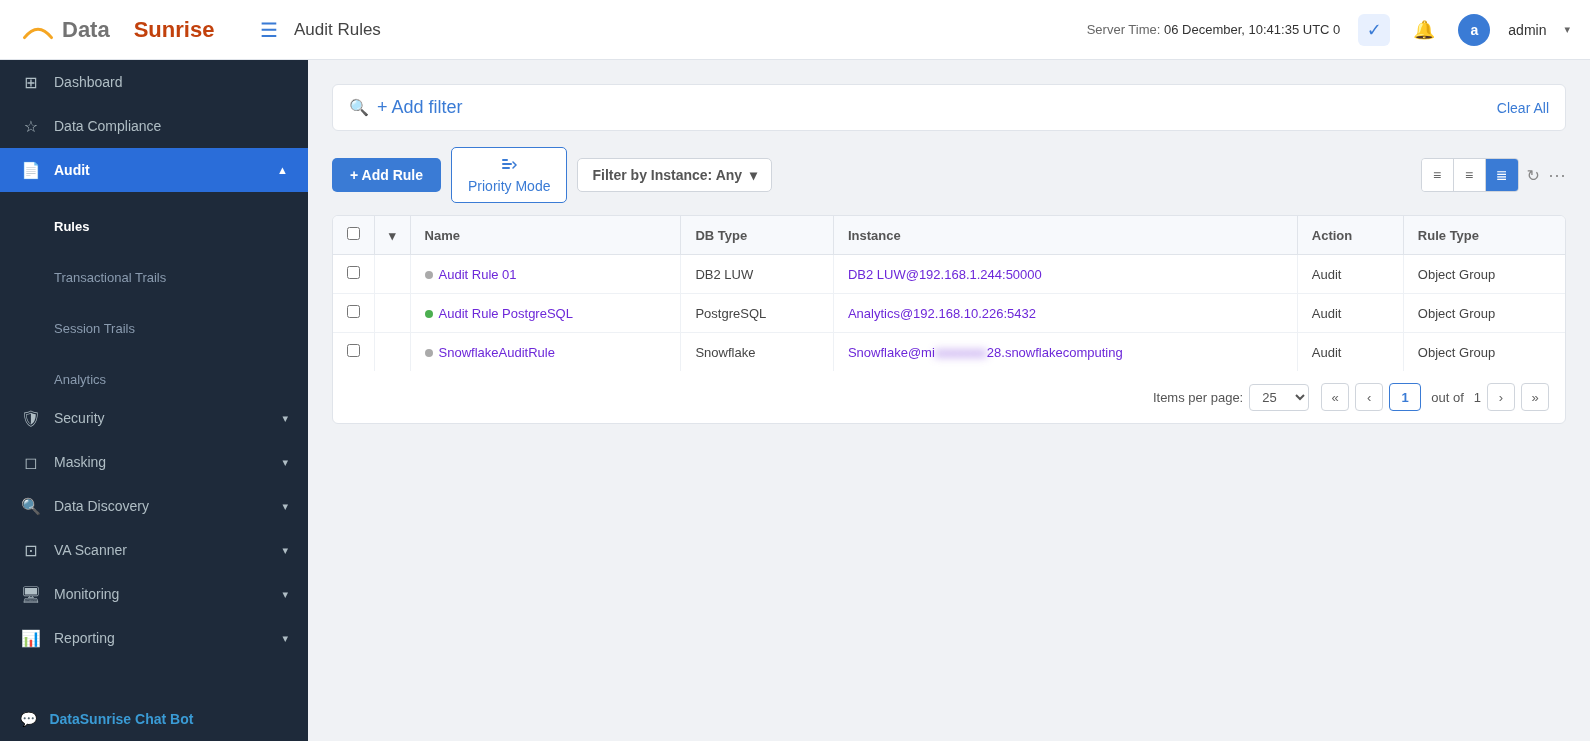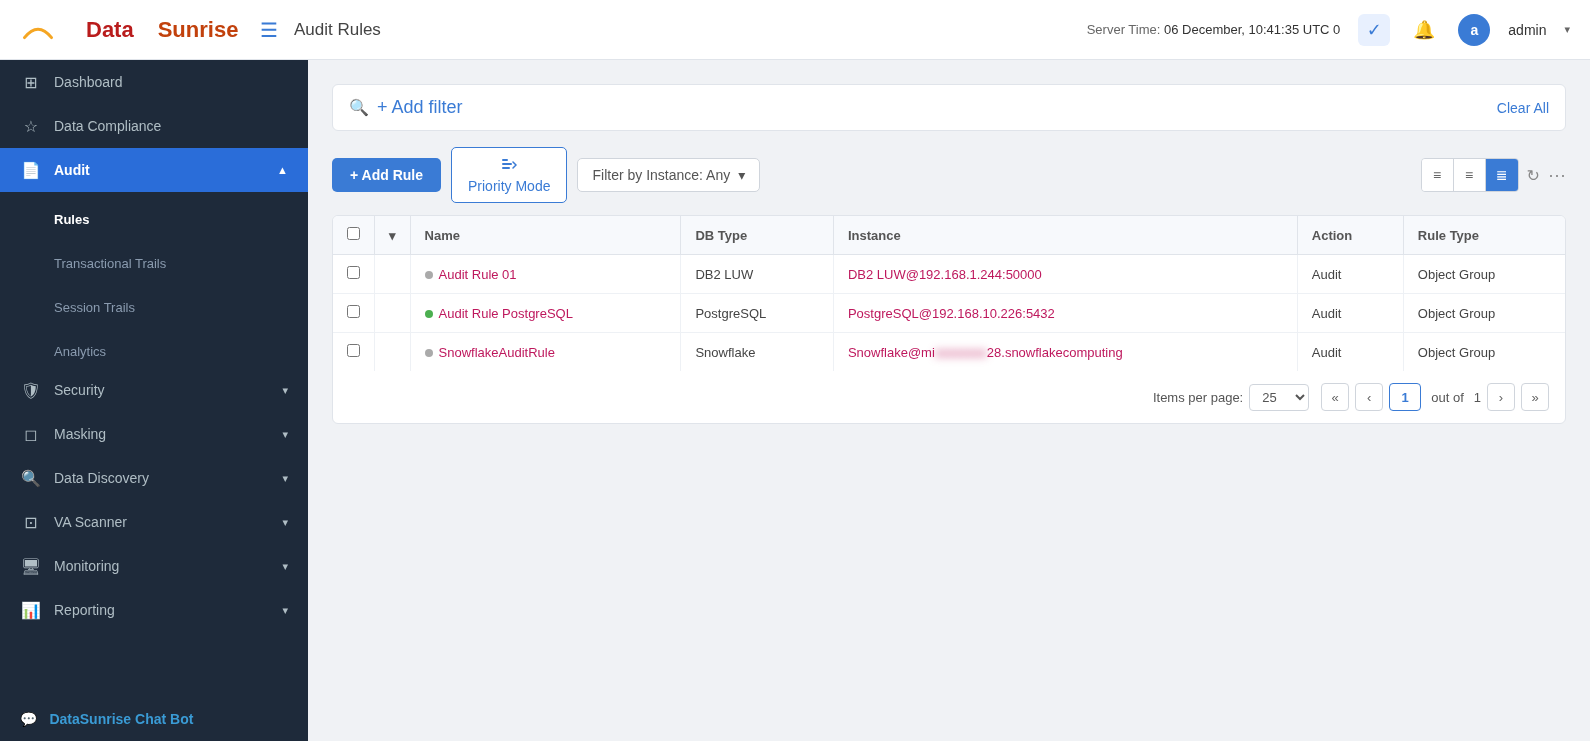--- a/index.html
+++ b/index.html
@@ -19,21 +19,21 @@
     .logo {
       display: flex;
       align-items: center;
       width: 240px;
       flex-shrink: 0;
     }
     .logo-text {
       font-size: 22px;
       font-weight: 700;
     }
-    .logo-data { color: #b91c1c; margin-left: 24px; }
+    .logo-data { color: #737373; }
     .logo-sunrise { color: #c2410c; margin-left: 24px; }
     .logo-arc {
       width: 36px; height: 22px; margin-right: 6px;
     }
     .menu-toggle {
       color: #3a7bd5;
       font-size: 20px;
       cursor: pointer;
       margin-right: 16px;
     }
@@ -106,21 +106,21 @@
     }
     .nav-item .nav-icon {
       width: 22px; height: 22px;
       margin-right: 12px;
       display: flex; align-items: center; justify-content: center;
       font-size: 16px;
       flex-shrink: 0;
     }
     .nav-item .chevron { margin-left: auto; font-size: 11px; }
     .sub-nav-item {
-      padding: 20px 20px 9px 54px;
+      padding: 27px 20px 9px 54px;
       font-size: 13px;
       color: #8a9baf;
       cursor: pointer;
     }
     .sub-nav-item.active-sub { color: #fff; font-weight: 600; }
     .chatbot-item {
       display: flex;
       align-items: center;
       padding: 14px 20px;
       cursor: pointer;
@@ -198,21 +198,21 @@
       display: flex; align-items: center; gap: 6px; flex-direction: column;
     }
     .filter-instance {
       background: #fff;
       border: 1px solid #d0d5dc;
       border-radius: 5px;
       padding: 8px 14px;
       font-size: 14px;
       color: #555;
       cursor: pointer;
-      display: flex; align-items: center; gap: 8px;
+      display: flex; align-items: center; gap: 8px; font-weight: bold;
     }
     .toolbar-right { margin-left: auto; display: flex; align-items: center; gap: 8px; }
     .view-btn {
       background: #fff;
       border: 1px solid #d0d5dc;
       border-radius: 4px;
       width: 32px; height: 32px;
       display: flex; align-items: center; justify-content: center;
       cursor: pointer; font-size: 14px; color: #666;
     }
@@ -265,21 +265,21 @@
     .check-col { width: 36px; }
     .sort-col { width: 28px; }
     .status-dot {
       display: inline-block;
       width: 8px; height: 8px;
       border-radius: 50%;
       margin-right: 6px;
     }
     .dot-gray { background: #aaa; }
     .dot-green { background: #4caf50; }
-    .link-blue { color: #be185d; cursor: pointer; text-decoration: none; }
+    .link-blue { color: #6d28d9; cursor: pointer; text-decoration: none; }
     .blur-text {
       filter: blur(4px);
       display: inline-block;
     }
 
     
     .pagination {
       display: flex;
       align-items: center;
       justify-content: flex-end;
@@ -469,21 +469,21 @@
               <td>DB2 LUW</td>
               <td><a class="link-blue" href="#">DB2 LUW@192.168.1.244:50000</a></td>
               <td>Audit</td>
               <td>Object Group</td>
             </tr>
             <tr>
               <td class="check-col"><input type="checkbox" style=""></td>
               <td class="sort-col"></td>
               <td><span class="status-dot dot-green"></span><a class="link-blue" href="#">Audit Rule PostgreSQL</a></td>
               <td>PostgreSQL</td>
-              <td><a class="link-blue" href="#">PostgreSQL@192.168.10.226:5432</a></td>
+              <td><a class="link-blue" href="#">Analytics@192.168.10.226:5432</a></td>
               <td>Audit</td>
               <td>Object Group</td>
             </tr>
             <tr>
               <td class="check-col"><input type="checkbox" style=""></td>
               <td class="sort-col"></td>
               <td><span class="status-dot dot-gray"></span><a class="link-blue" href="#">SnowflakeAuditRule</a></td>
               <td>Snowflake</td>
               <td><a class="link-blue" href="#">Snowflake@mi<span class="blur-text">xxxxxxxx</span>28.snowflakecomputing</a></td>
               <td>Audit</td>

